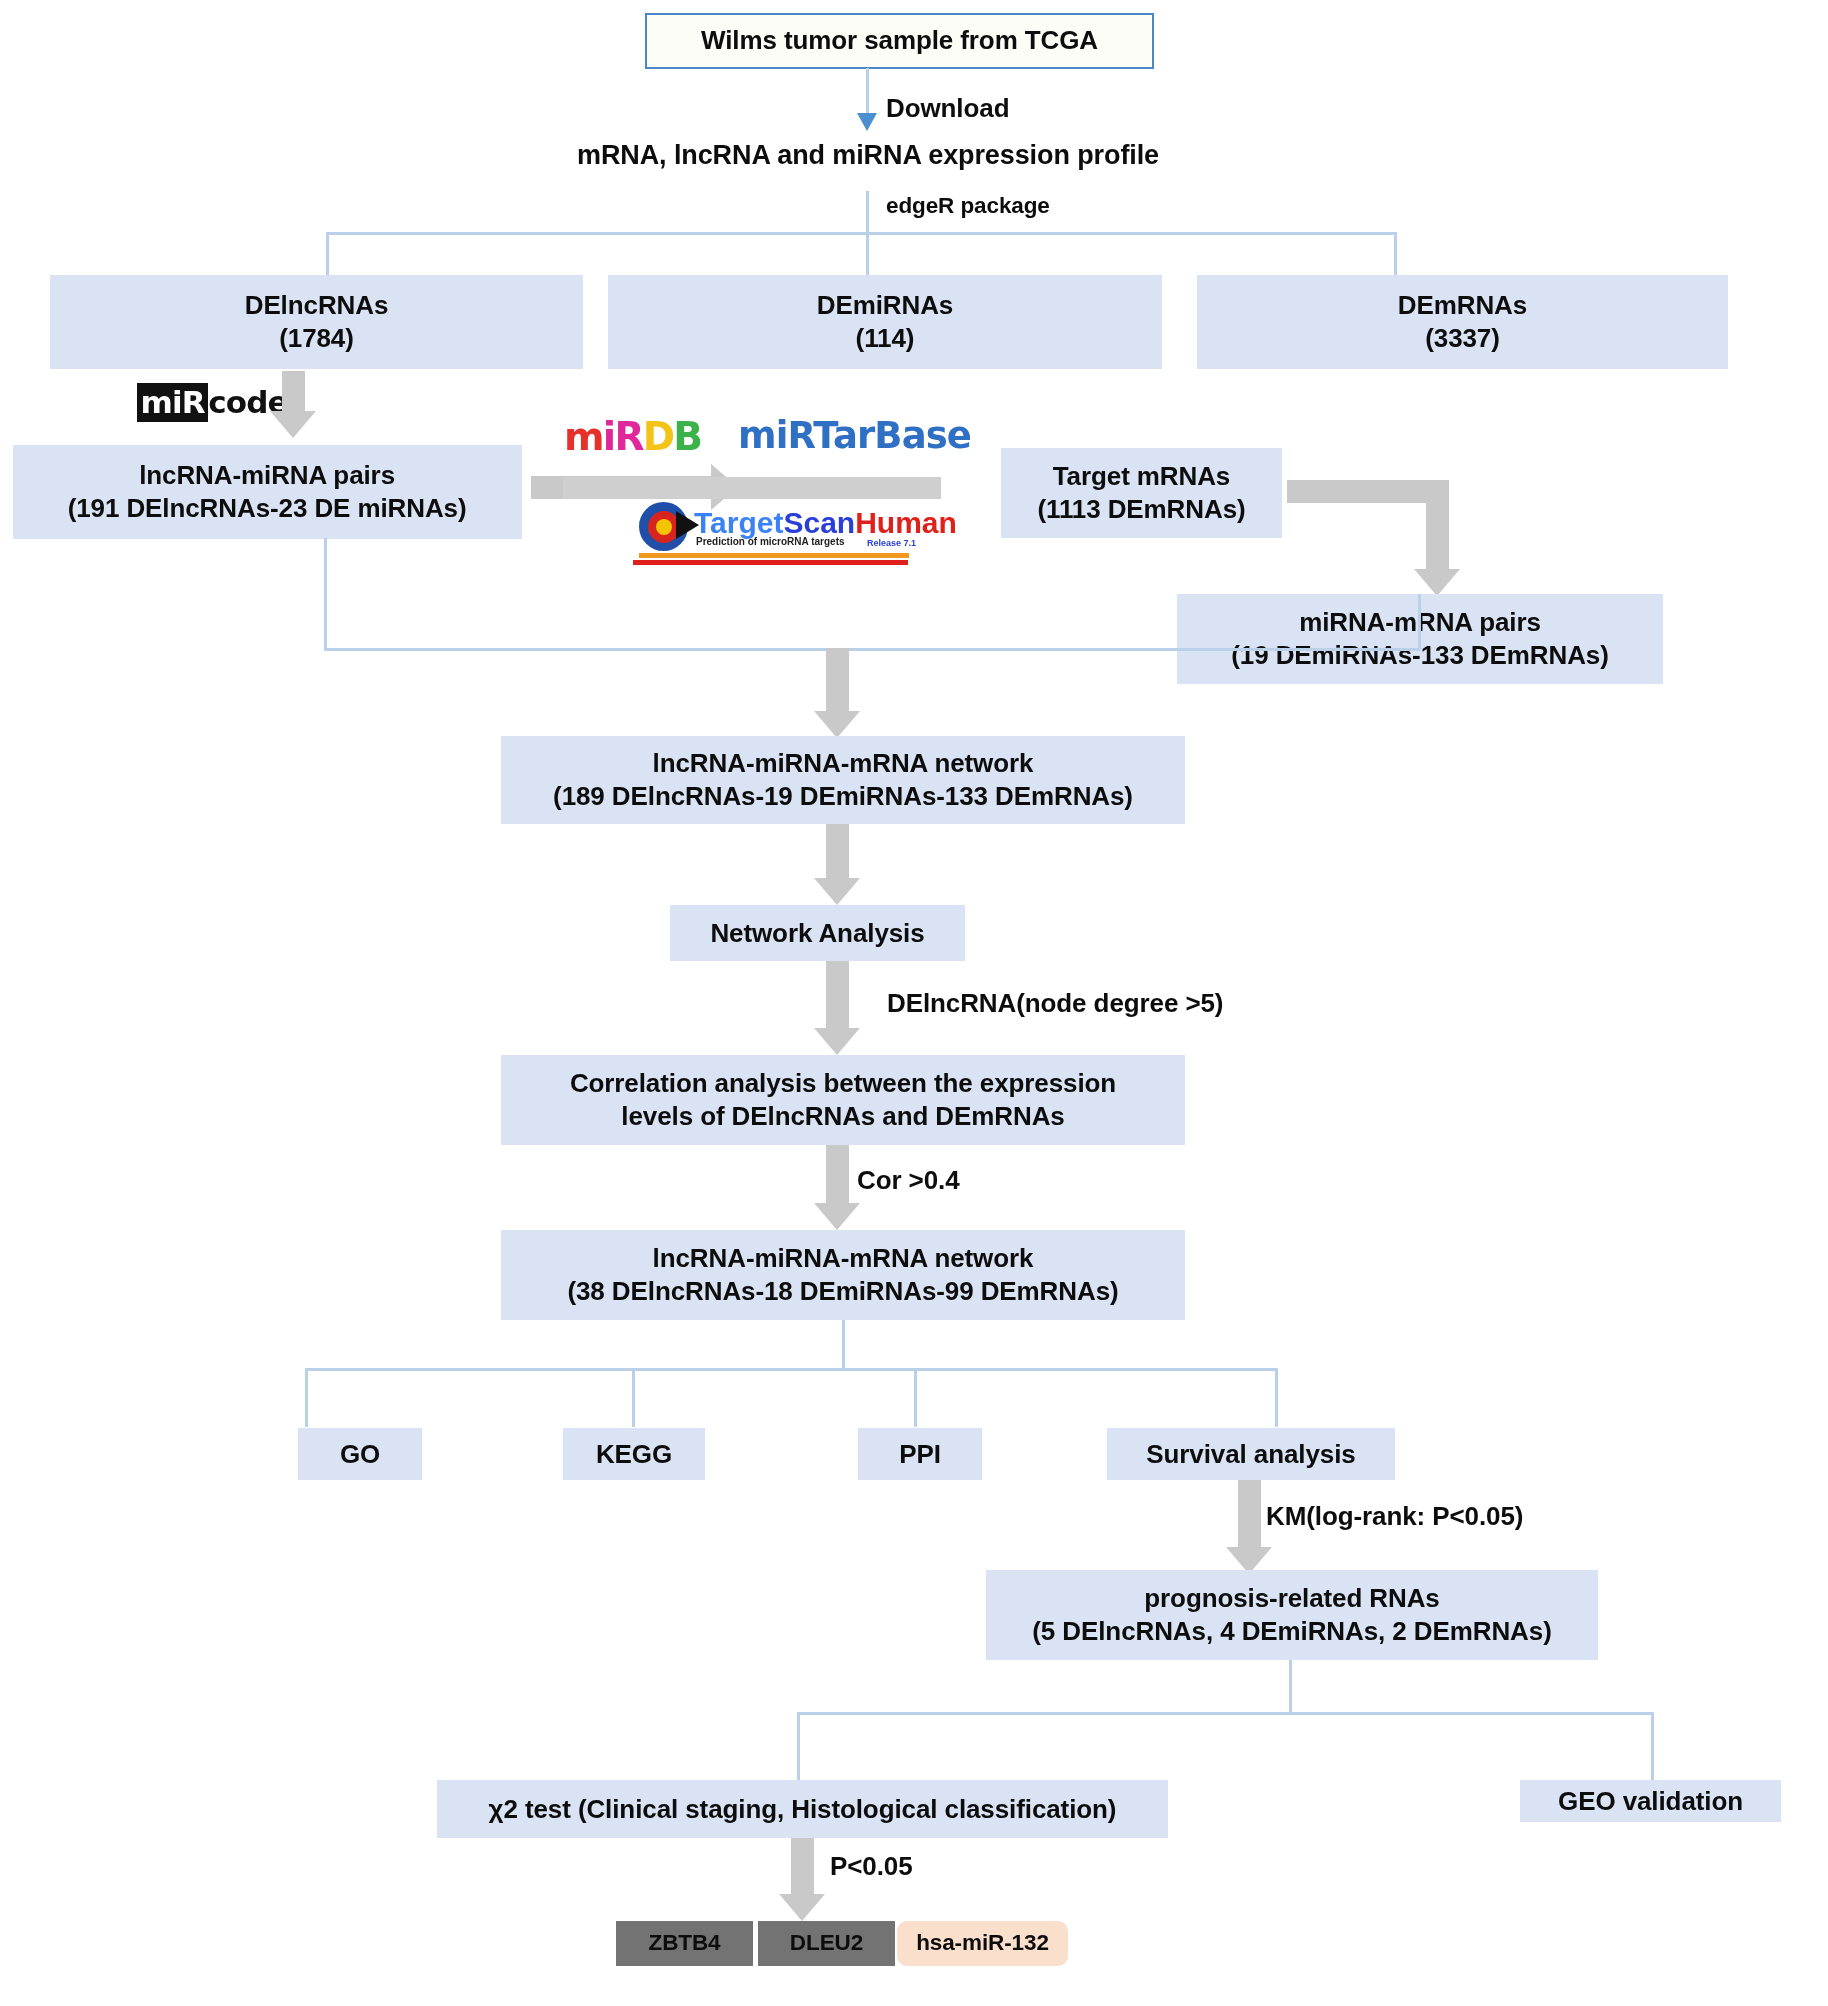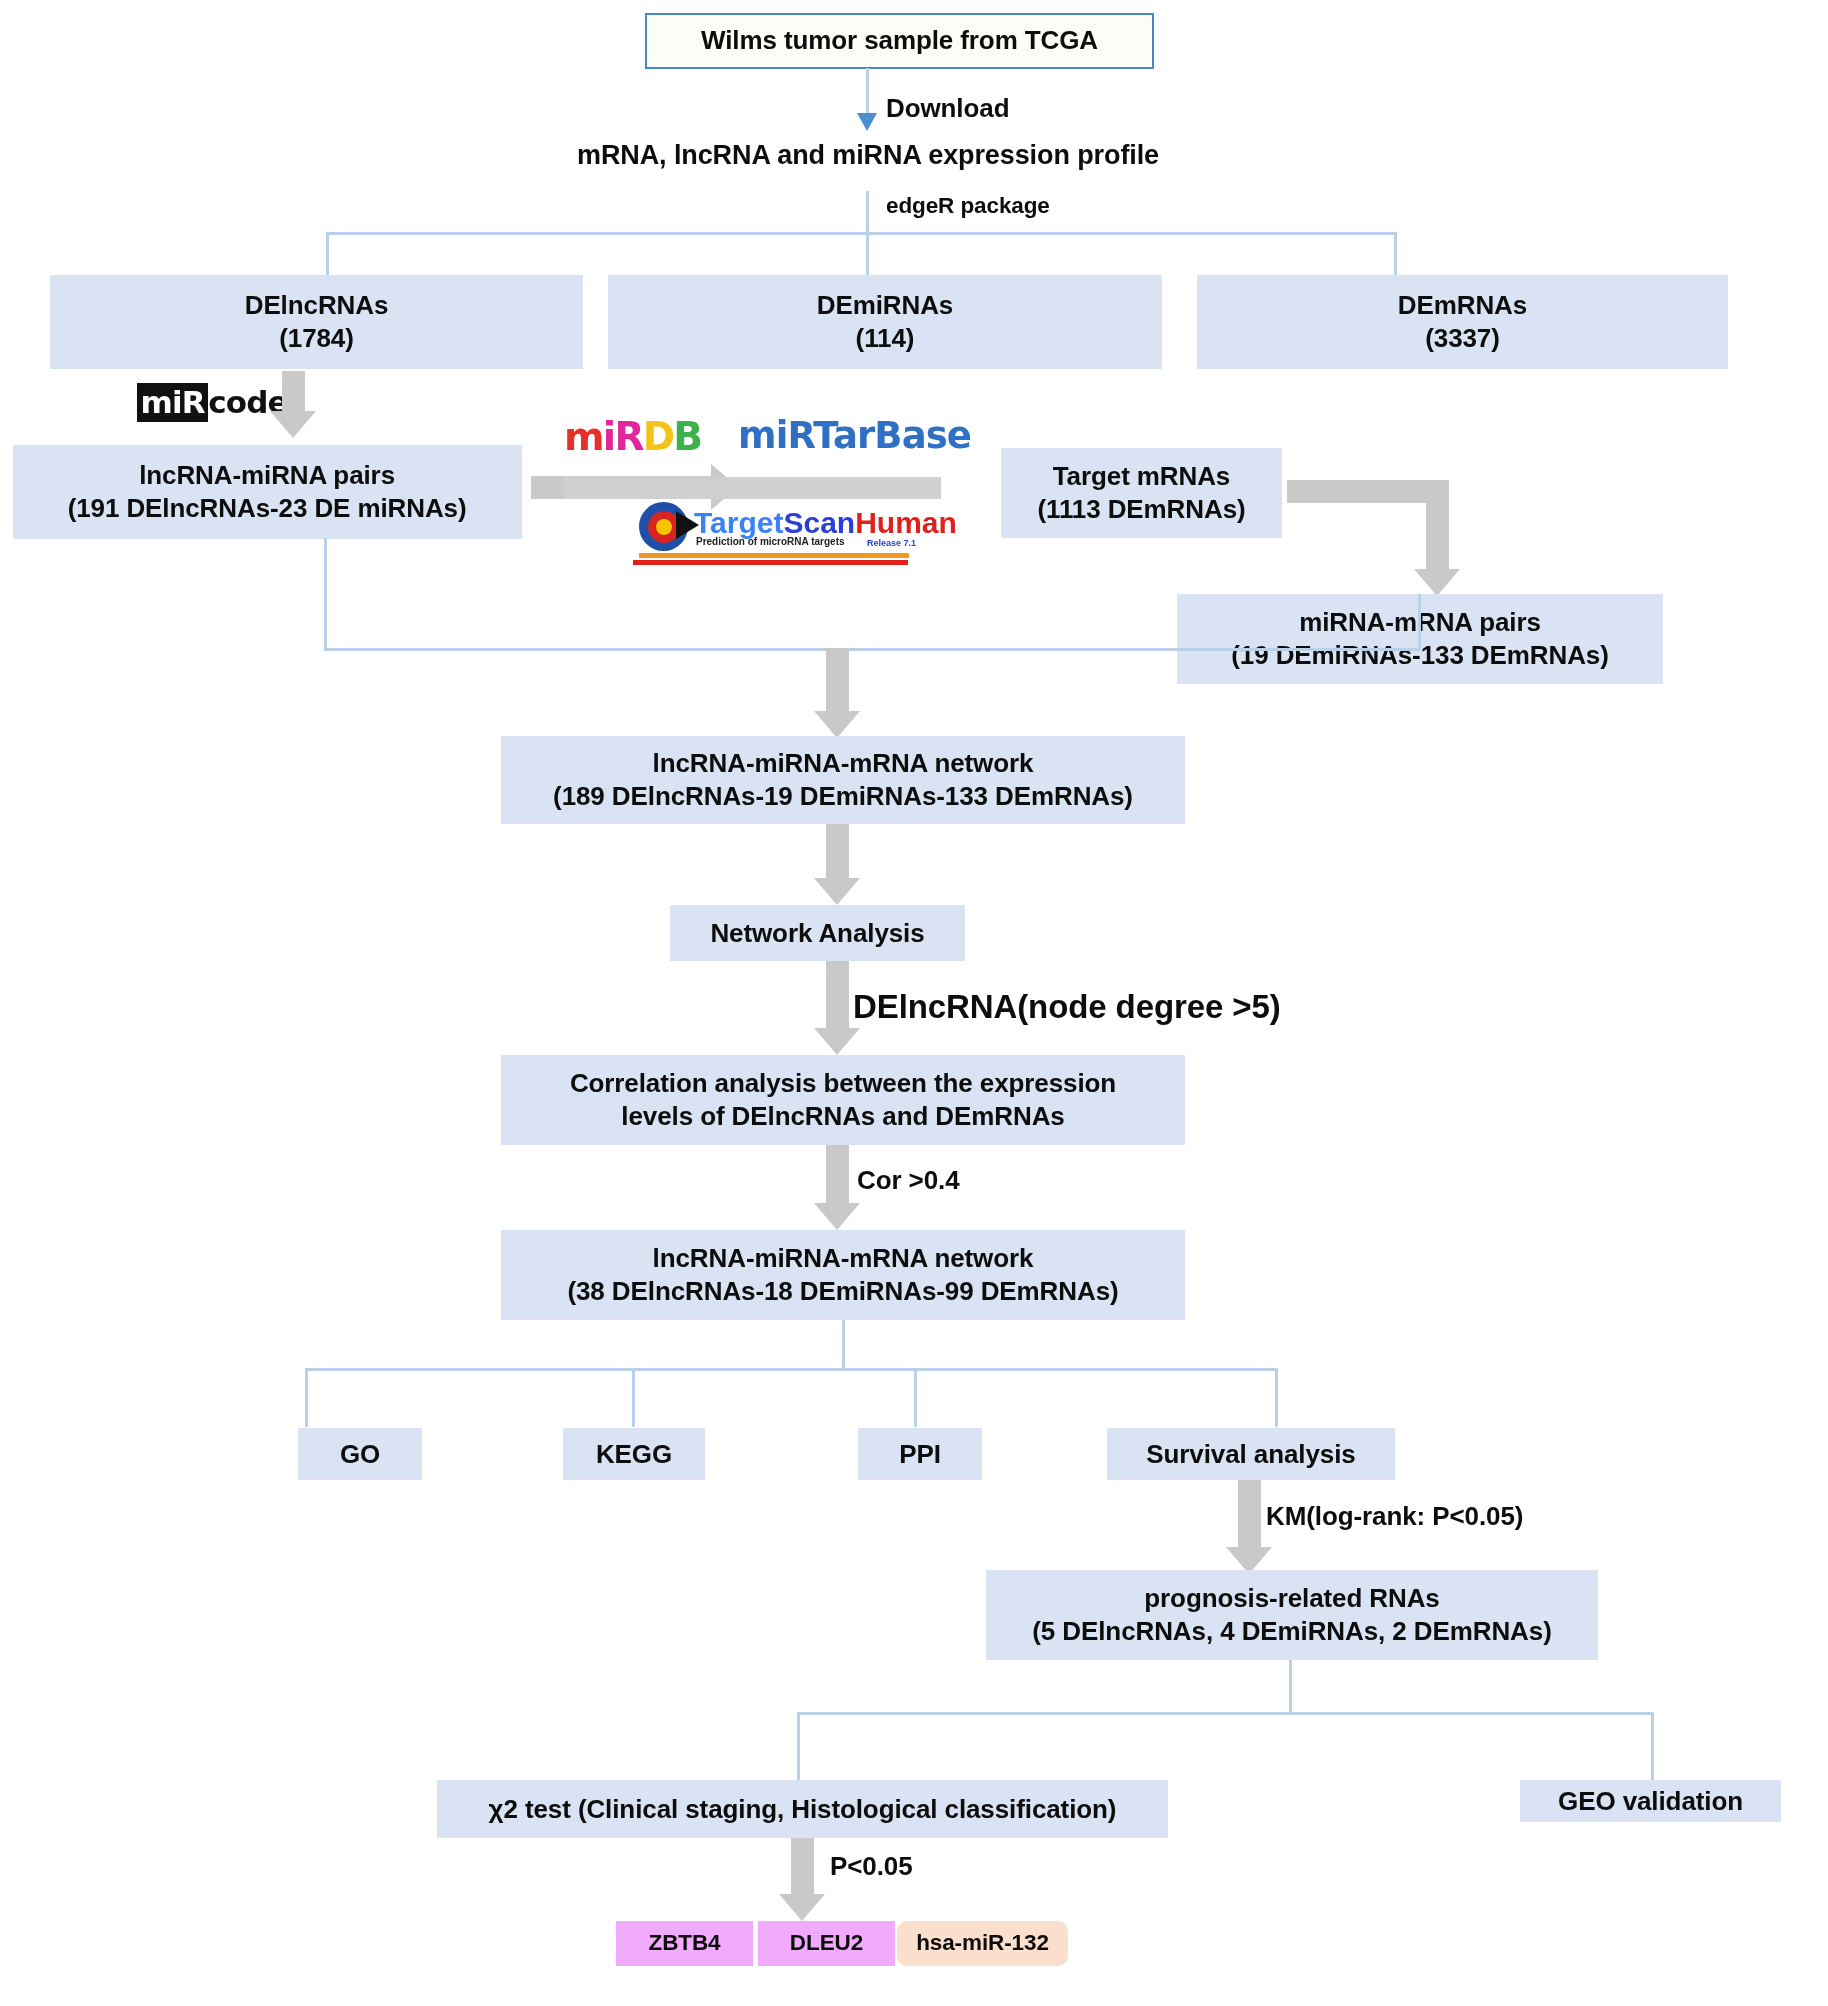--- a/index.html
+++ b/index.html
@@ -24,21 +24,21 @@
     align-items:center;
     justify-content:center;
     text-align:center;
     color:#0d0d0d;
     font-weight:bold;
     line-height:1.26;
     letter-spacing:-0.1px;
   }
   .fill-blue{ background:#dae3f3; }
   .fill-white{ background:#fdfdf8; border:2.7px solid #4a87c7; }
-  .fill-yellow{ background:#f0abfc; }
+  .fill-yellow{ background:#737373; }
   .fill-peach{ background:#fadfcd; }
 
   .txt{ display:block; white-space:nowrap; }
 
   
   .label{
     position:absolute;
     color:#0d0d0d;
     font-weight:bold;
     white-space:nowrap;
@@ -232,21 +232,21 @@
   </div>
 
   <div class="node fill-blue" style="left:670px; top:905px; width:295px; height:56px; font-size:26px;">
     <span class="txt">Network Analysis</span>
   </div>
 
   <div class="ga ga-down" style="left:814px; top:961px; width:47px; height:94px;">
     <div class="shaft" style="left:11.7px; top:0; width:23.4px; height:68px;"></div>
     <div class="head" style="left:0; top:67px;"></div>
   </div>
-  <div class="label" style="left:853px; top:988px; font-size:33px;">DElncRNA(node degree &gt;5)</div>
+  <div class="label" style="left:887px; top:988px; font-size:26px;">DElncRNA(node degree &gt;5)</div>
 
   <div class="node fill-blue" style="left:501px; top:1055px; width:684px; height:90px; font-size:26px;">
     <span class="txt">Correlation analysis between the expression</span>
     <span class="txt">levels of DElncRNAs and DEmRNAs</span>
   </div>
 
   <div class="ga ga-down" style="left:814px; top:1145px; width:47px; height:85px;">
     <div class="shaft" style="left:11.7px; top:0; width:23.4px; height:59px;"></div>
     <div class="head" style="left:0; top:58px;"></div>
   </div>

